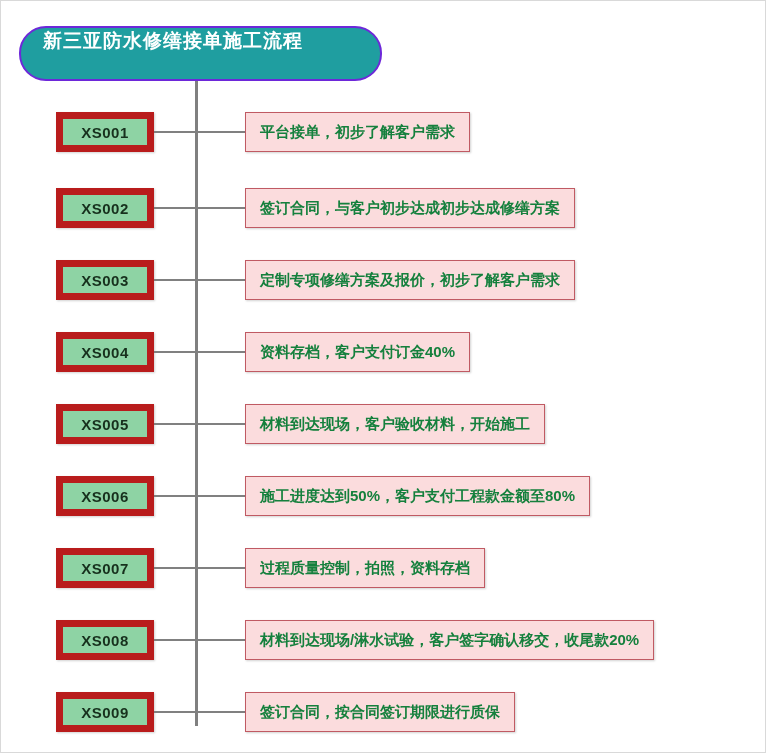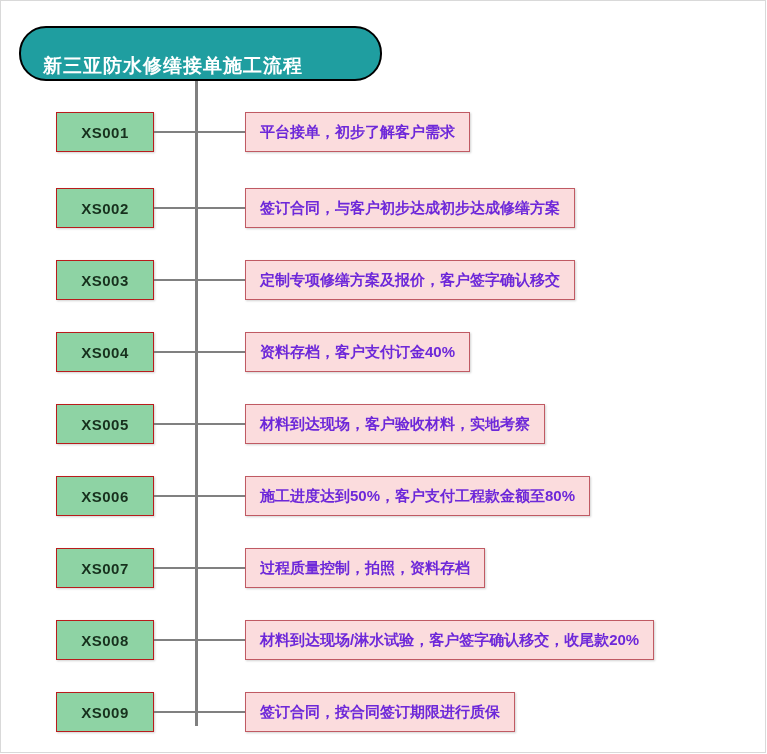--- a/index.html
+++ b/index.html
@@ -37,46 +37,46 @@
     background: #808080;
   }
   
   #title-box {
     position: absolute;
     left: 19px;
     top: 26px;
     width: 363px;
     height: 55px;
     background: #1f9ea0;
-    border: 2px solid #000000;
+    border: 2px solid #6d28d9;
     border-radius: 27px;
     box-sizing: border-box;
     display: flex;
-    align-items: flex-end;
+    align-items: flex-start;
     padding-left: 22px;
   }
   #title-box .title-text {
     color: #ffffff;
     font-size: 19px;
     font-weight: bold;
     letter-spacing: 1px;
   }
   
   .row {
     position: absolute;
     left: 0;
     height: 44px;
   }
   .code-box {
     position: absolute;
     left: 56px;
     width: 98px;
     height: 40px;
     background: #8ed3a4;
-    border: 1px solid #b91c1c;
+    border: 7px solid #b91c1c;
     box-sizing: border-box;
     display: flex;
     align-items: center;
     justify-content: center;
     box-shadow: 1px 1px 2px rgba(0,0,0,0.18);
   }
   .code-text {
     color: #17301d;
     font-size: 15px;
     font-weight: bold;
@@ -101,21 +101,21 @@
     height: 40px;
     background: #fbdcdd;
     border: 1px solid #c05a63;
     box-sizing: border-box;
     display: flex;
     align-items: center;
     padding: 0 14px;
     box-shadow: 1px 1px 2px rgba(0,0,0,0.18);
   }
   .desc-text {
-    color: #6d28d9;
+    color: #15803d;
     font-size: 15px;
     font-weight: bold;
     white-space: nowrap;
   }
 </style>
 </head>
 <body>
 
 <div id="canvas">
   <div id="frame"></div>
@@ -147,21 +147,21 @@
     </div>
   </div>
 
   <div class="row" style="top:260px;">
     <div class="code-box">
       <span class="code-text">XS003</span>
     </div>
     <div class="connector conn-left" style="top:19px;"></div>
     <div class="connector conn-right" style="top:19px;"></div>
     <div class="desc-box">
-      <span class="desc-text">定制专项修缮方案及报价，客户签字确认移交</span>
+      <span class="desc-text">定制专项修缮方案及报价，初步了解客户需求</span>
     </div>
   </div>
 
   <div class="row" style="top:332px;">
     <div class="code-box">
       <span class="code-text">XS004</span>
     </div>
     <div class="connector conn-left" style="top:19px;"></div>
     <div class="connector conn-right" style="top:19px;"></div>
     <div class="desc-box">
@@ -169,21 +169,21 @@
     </div>
   </div>
 
   <div class="row" style="top:404px;">
     <div class="code-box">
       <span class="code-text">XS005</span>
     </div>
     <div class="connector conn-left" style="top:19px;"></div>
     <div class="connector conn-right" style="top:19px;"></div>
     <div class="desc-box">
-      <span class="desc-text">材料到达现场，客户验收材料，实地考察</span>
+      <span class="desc-text">材料到达现场，客户验收材料，开始施工</span>
     </div>
   </div>
 
   <div class="row" style="top:476px;">
     <div class="code-box">
       <span class="code-text">XS006</span>
     </div>
     <div class="connector conn-left" style="top:19px;"></div>
     <div class="connector conn-right" style="top:19px;"></div>
     <div class="desc-box">

